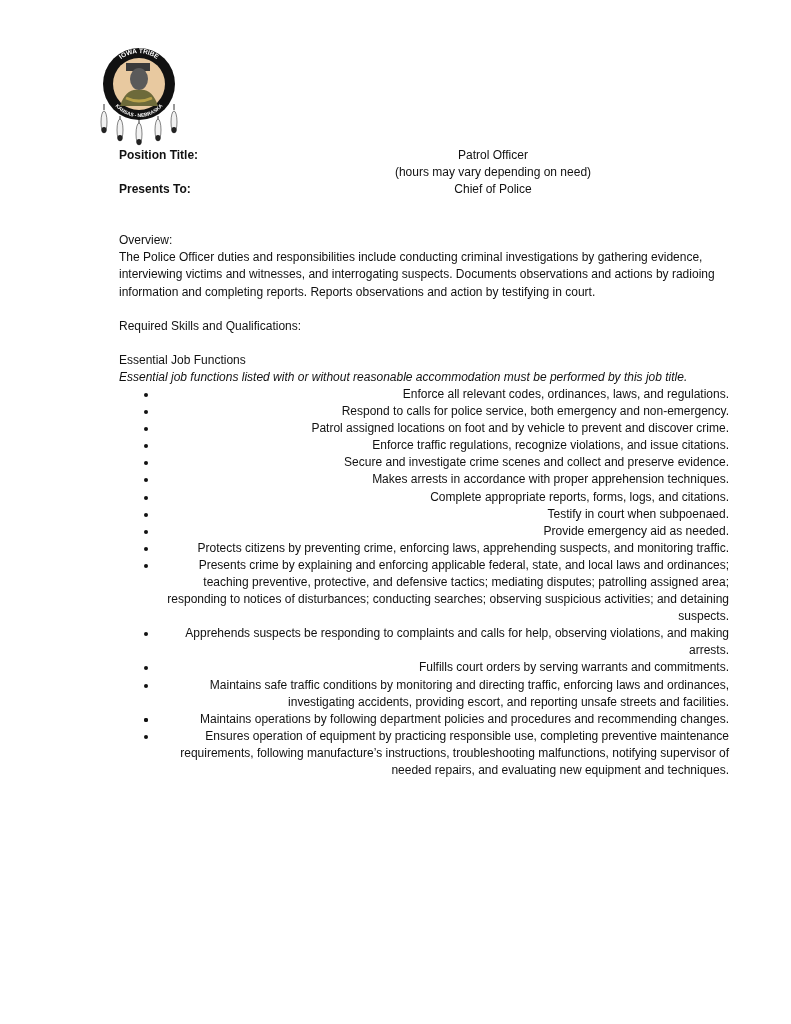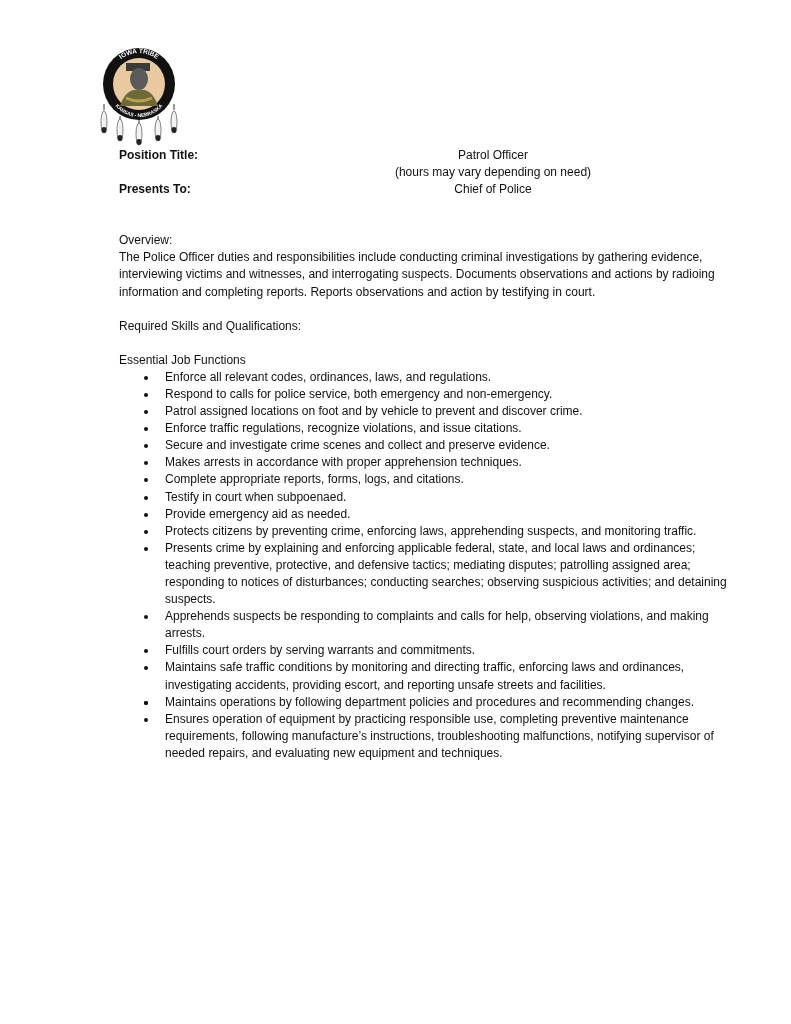--- a/index.html
+++ b/index.html
@@ -13,21 +13,21 @@
   .info-row { display: flex; }
   .info-label { width: 138px; font-weight: bold; flex: none; }
   .info-value { flex: 1; text-align: center; }
   .bold { font-weight: bold; }
   .spacer-lg { height: 34px; }
   .spacer-md { height: 17px; }
   .section-head { font-weight: normal; }
   .para { margin: 0; }
   .italic { font-style: italic; }
   ul.bullets { margin: 0; padding: 0; list-style: none; }
-  ul.bullets li { position: relative; padding-left: 46px; }
+  ul.bullets li { position: relative; padding-left: 46px; text-align: right; }
   ul.bullets li .dot {
     position: absolute; left: 25px; top: 7px; width: 4px; height: 4px;
     border-radius: 50%; background: #111;
   }
 </style>
 </head>
 <body>
 
 <div class="page">
 
@@ -101,20 +101,21 @@
     <div class="section-head">Overview:</div>
     <p class="para">The Police Officer duties and responsibilities include conducting criminal investigations by gathering evidence, interviewing victims and witnesses, and interrogating suspects. Documents observations and actions by radioing information and completing reports. Reports observations and action by testifying in court.</p>
 
     <div class="spacer-md"></div>
 
     <div class="section-head">Required Skills and Qualifications:</div>
 
     <div class="spacer-md"></div>
 
     <div class="section-head">Essential Job Functions</div>
+    <p class="para italic">Essential job functions listed with or without reasonable accommodation must be performed by this job title.</p>
 
     <ul class="bullets" id="bullets">
         <li><span class="dot"></span><span>Enforce all relevant codes, ordinances, laws, and regulations.</span></li>
         <li><span class="dot"></span><span>Respond to calls for police service, both emergency and non-emergency.</span></li>
         <li><span class="dot"></span><span>Patrol assigned locations on foot and by vehicle to prevent and discover crime.</span></li>
         <li><span class="dot"></span><span>Enforce traffic regulations, recognize violations, and issue citations.</span></li>
         <li><span class="dot"></span><span>Secure and investigate crime scenes and collect and preserve evidence.</span></li>
         <li><span class="dot"></span><span>Makes arrests in accordance with proper apprehension techniques.</span></li>
         <li><span class="dot"></span><span>Complete appropriate reports, forms, logs, and citations.</span></li>
         <li><span class="dot"></span><span>Testify in court when subpoenaed.</span></li>

